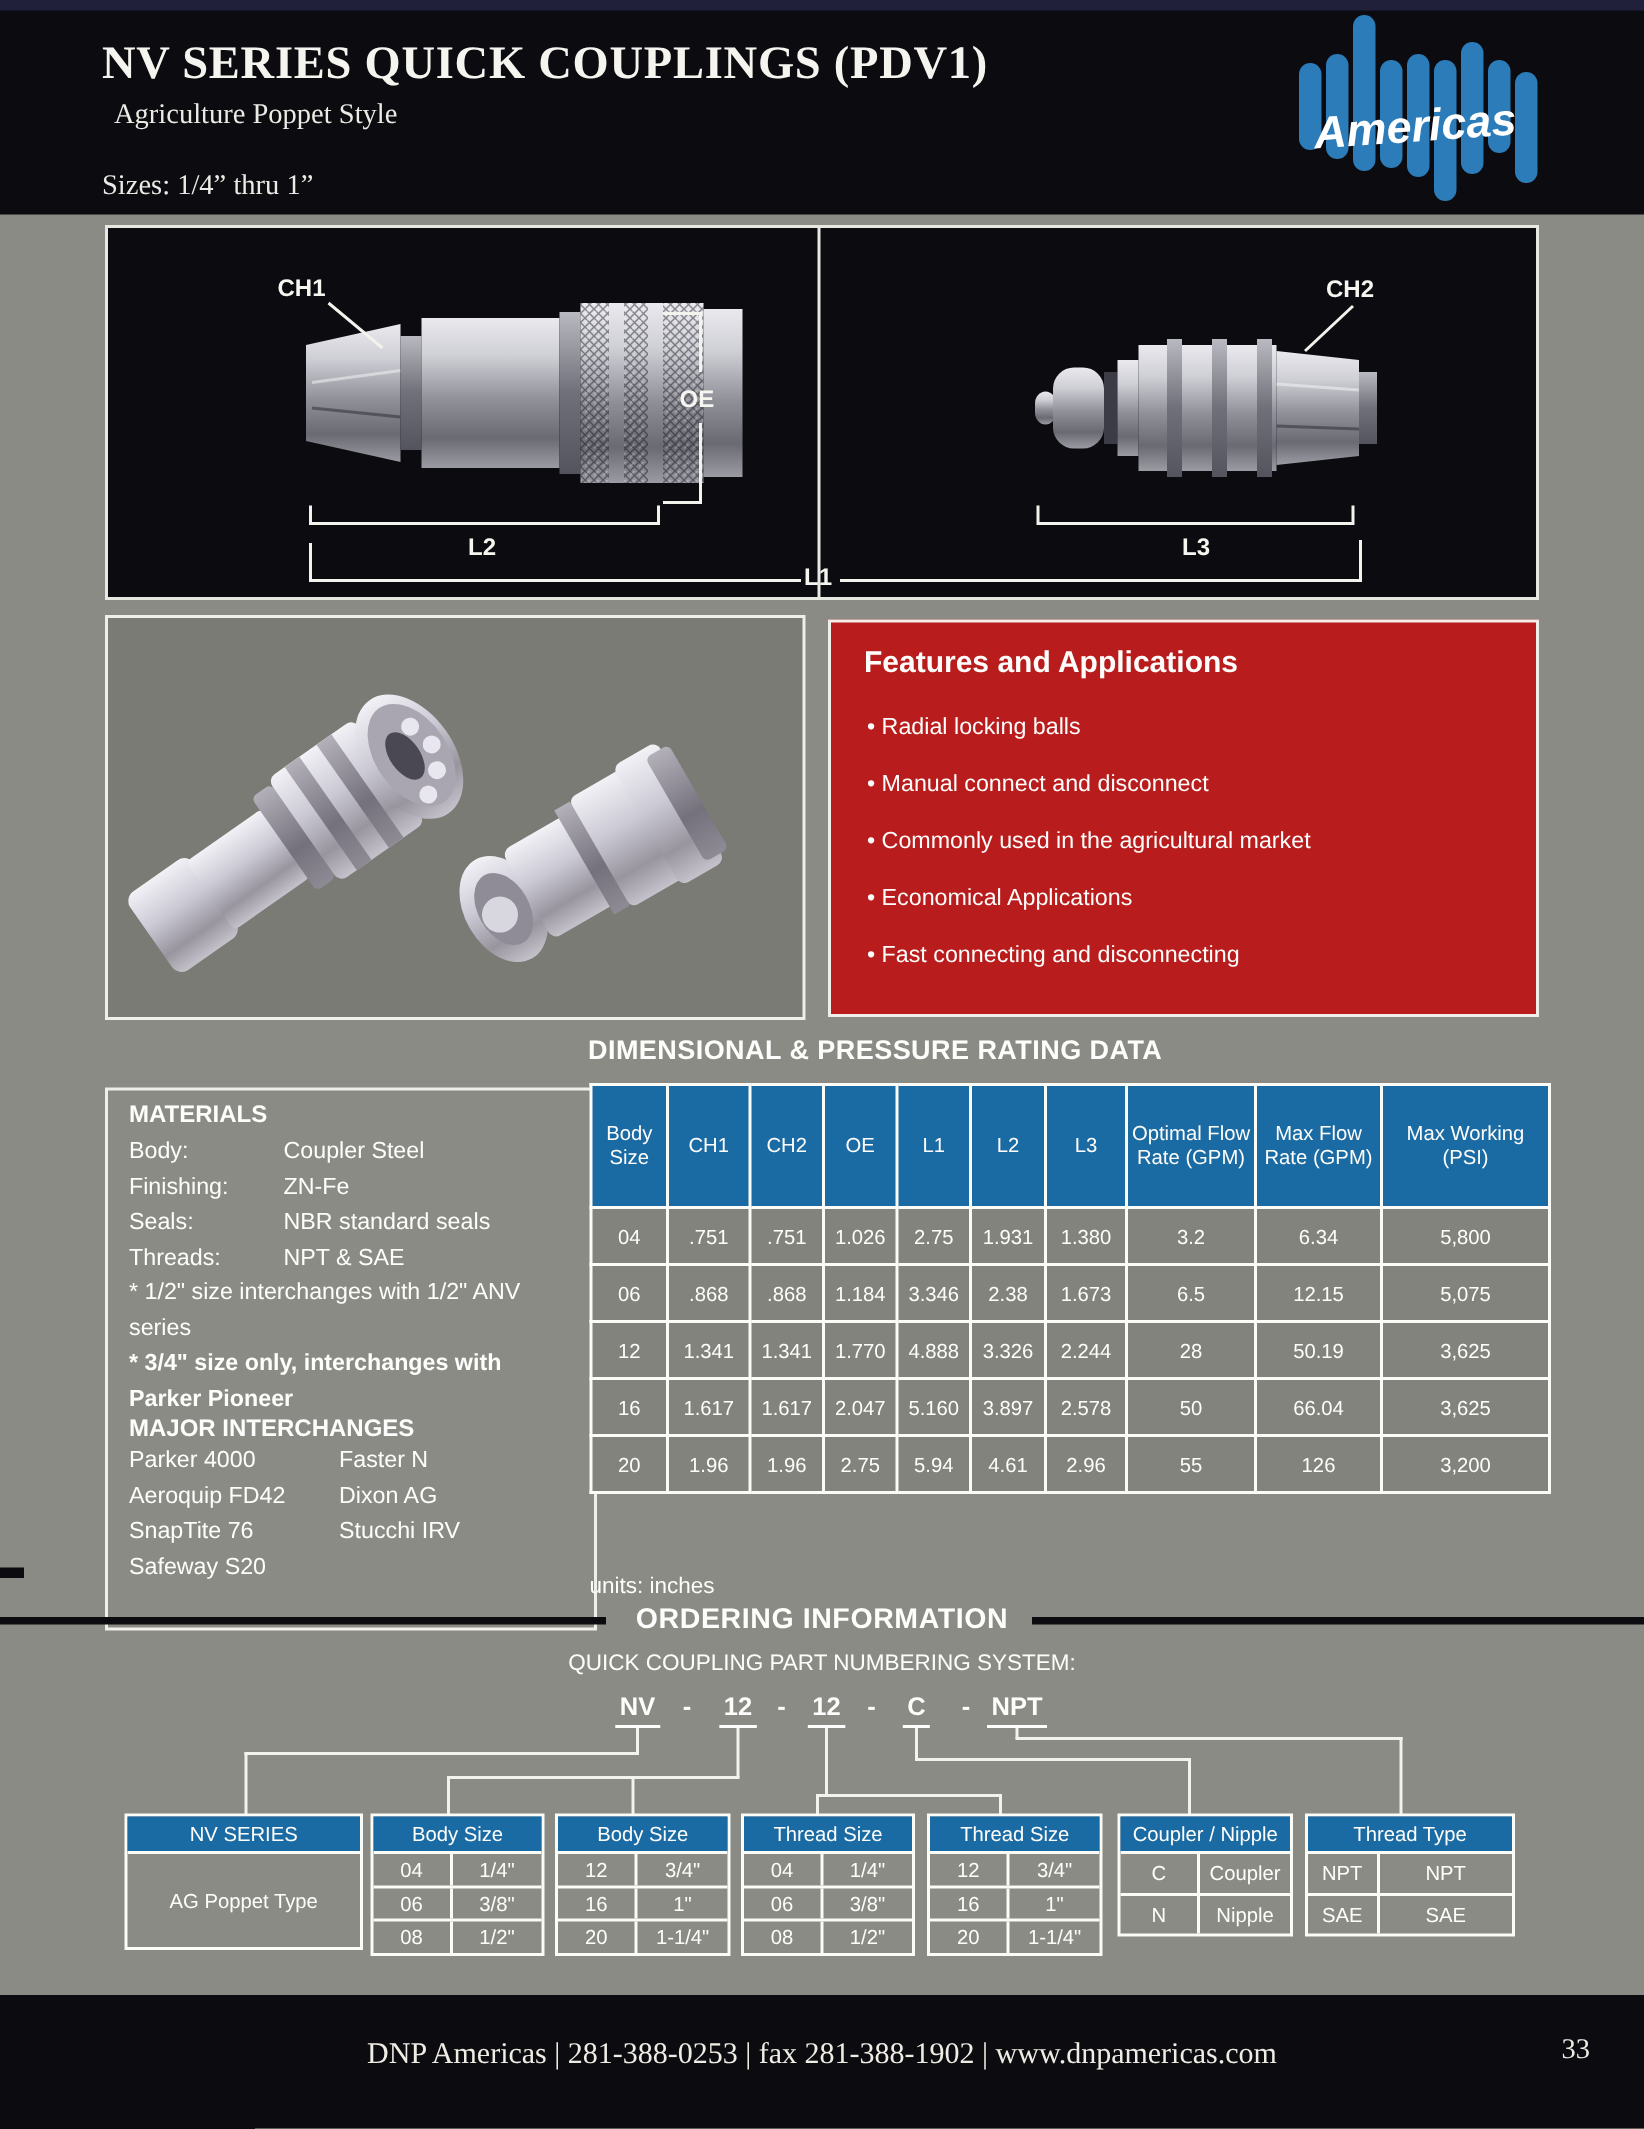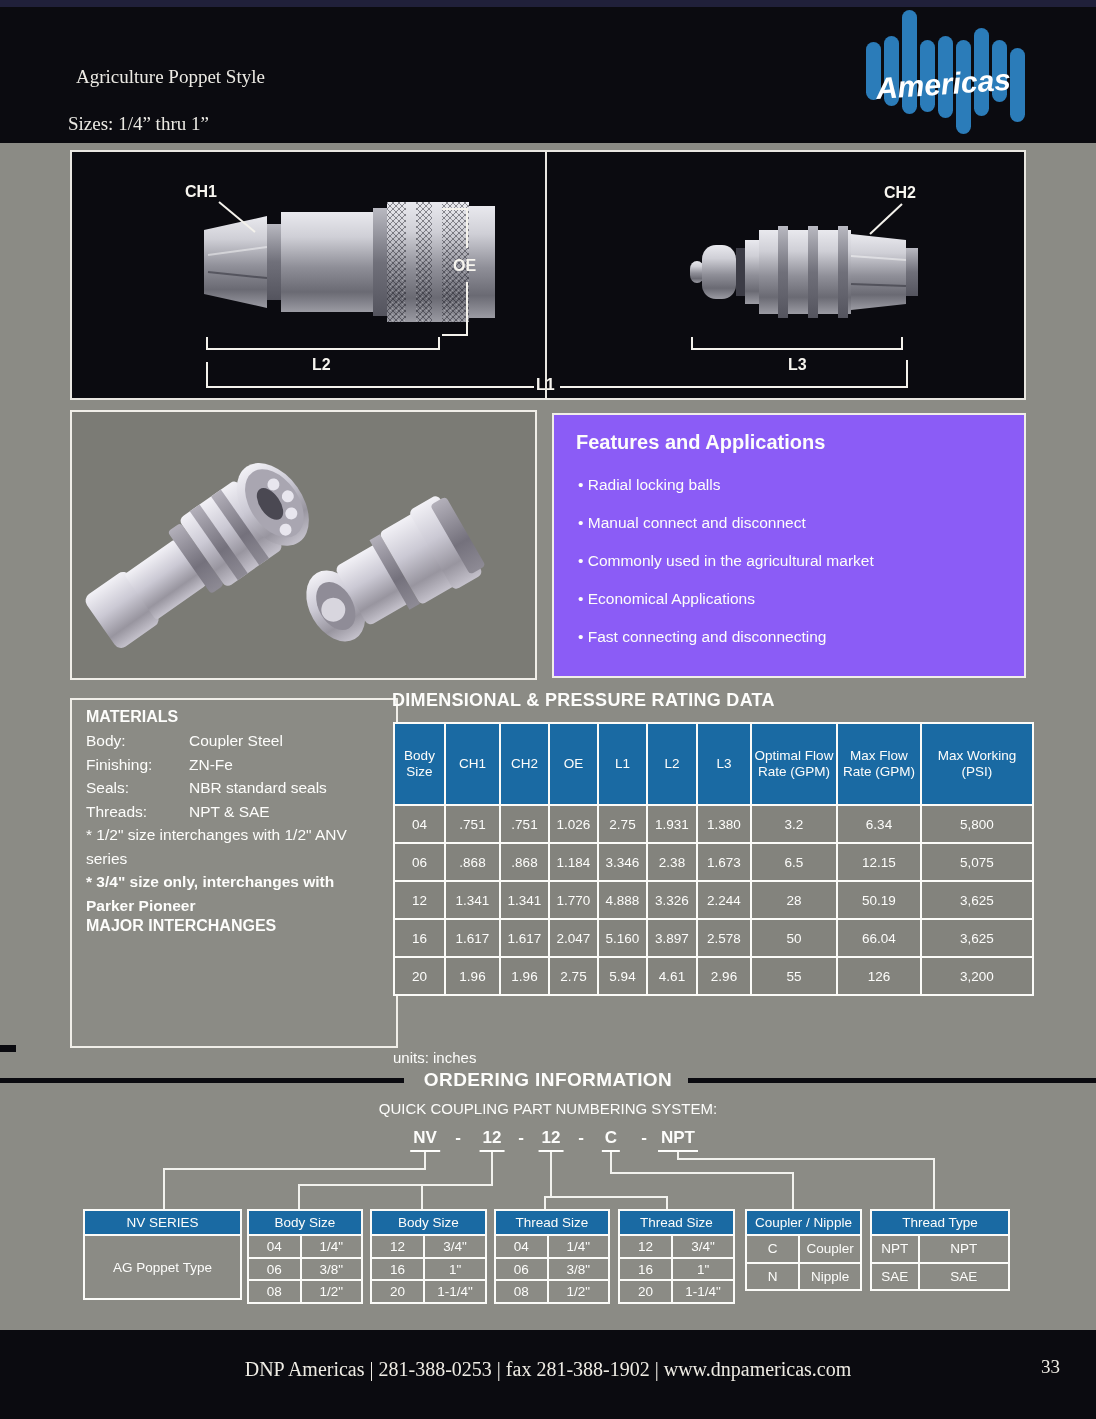--- a/index.html
+++ b/index.html
@@ -11,29 +11,29 @@
   #hdr-strip{left:0;top:0;width:1096px;height:7px;background:#20203a;}
   #hdr-title{left:68px;top:24px;color:#f6f4ef;font-family:"Liberation Serif",serif;
              font-weight:bold;font-size:31px;letter-spacing:.5px;}
   #hdr-sub1{left:76px;top:66px;color:#eceae4;font-family:"Liberation Serif",serif;font-size:19px;}
   #hdr-sub2{left:68px;top:93px;color:#eceae4;font-family:"Liberation Serif",serif;font-size:19px;margin-top:20px;}
   
   #panel1{left:70px;top:150px;width:952px;height:246px;background:#0b0b10;border:2px solid #e9e7e1;}
   #panel1-divider{left:473px;top:0;width:2px;height:246px;background:#e9e7e1;}
   
   #panel2{left:70px;top:410px;width:463px;height:266px;background:#7b7b75;border:2px solid #f0eee8;}
-  #features{left:552px;top:413px;width:470px;height:261px;background:#8b5cf6;border:2px solid #f0eee8;
+  #features{left:552px;top:413px;width:470px;height:261px;background:#b91c1c;border:2px solid #f0eee8;
             color:#fdfdfb;}
   #features-title{margin:16px 0 0 22px;font-size:20px;font-weight:bold;}
   #features-list{margin:22px 0 0 24px;padding:0;list-style:none;}
   #features-list li{font-size:15.5px;margin-bottom:20px;}
   #features-list li::before{content:"• ";}
   
-  #materials{left:70px;top:698px;width:310px;height:334px;border:2px solid #f0eee8;color:#fdfdfb;
-             padding:8px 0 4px 14px;box-sizing:content-box;}
+  #materials{left:70px;top:725px;width:310px;height:334px;border:2px solid #f0eee8;color:#fdfdfb;
+             padding:8px 0 16px 14px;box-sizing:content-box;}
   #materials .b{font-weight:bold;}
   #materials-title{font-size:16px;font-weight:bold;margin-bottom:3px;}
   .spec-row{display:flex;font-size:15.5px;line-height:23.5px;}
   .spec-label{width:103px;}
   .mat-note{font-size:15.5px;line-height:23.5px;width:290px;}
   .ic-row{display:flex;font-size:15.5px;line-height:23.5px;}
   .ic-a{width:140px;}
   
   #dim-title{left:392px;top:690px;font-size:18px;font-weight:bold;color:#fdfdfb;letter-spacing:.3px;}
   #dim-wrap{left:393px;top:722px;}
@@ -70,20 +70,21 @@
                font-family:"Liberation Serif",serif;font-size:19px;}
   svg text{font-family:"Liberation Sans",sans-serif;}
 </style>
 </head>
 <body>
 
 <div id="page">
 
   <div id="hdr" class="abs">
     <div id="hdr-strip" class="abs"></div>
+    <div id="hdr-title" class="abs">NV SERIES QUICK COUPLINGS (PDV1)</div>
     <div id="hdr-sub1" class="abs">Agriculture Poppet Style</div>
     <div id="hdr-sub2" class="abs">Sizes: 1/4” thru 1”</div>
     <svg class="abs" style="left:848px;top:6px" width="200" height="132" viewBox="0 0 200 132">
       <g fill="#2b7cb9">
         <rect x="54" y="4" width="15" height="104" rx="7.5"></rect>
         <rect x="18" y="36" width="15" height="58" rx="7.5"></rect>
         <rect x="36" y="30" width="15" height="70" rx="7.5"></rect>
         <rect x="72" y="34" width="15" height="72" rx="7.5"></rect>
         <rect x="90" y="30" width="15" height="82" rx="7.5"></rect>
         <rect x="108" y="34" width="15" height="94" rx="7.5"></rect>
@@ -241,20 +242,38 @@
           <div>NBR standard seals</div>
         </div>
         <div class="spec-row">
           <div class="spec-label">Threads:</div>
           <div>NPT &amp; SAE</div>
         </div>
       </div>
     <div class="mat-note">* 1/2" size interchanges with 1/2" ANV series</div>
     <div class="mat-note b">* 3/4" size only, interchanges with Parker Pioneer</div>
     <div class="b" style="font-size:16px">MAJOR INTERCHANGES</div>
+    <div id="interchange-list">
+        <div class="ic-row">
+          <div class="ic-a">Parker 4000</div>
+          <div>Faster N</div>
+        </div>
+        <div class="ic-row">
+          <div class="ic-a">Aeroquip FD42</div>
+          <div>Dixon AG</div>
+        </div>
+        <div class="ic-row">
+          <div class="ic-a">SnapTite 76</div>
+          <div>Stucchi IRV</div>
+        </div>
+        <div class="ic-row">
+          <div class="ic-a">Safeway S20</div>
+          <div></div>
+        </div>
+      </div>
   </div>
 
   <div id="dim-title" class="abs">DIMENSIONAL &amp; PRESSURE RATING DATA</div>
   <div id="dim-wrap" class="abs">
     <table id="dim-table">
       <colgroup id="dim-cols">
           <col style="width: 51px;">
           <col style="width: 55px;">
           <col style="width: 49px;">
           <col style="width: 49px;">

